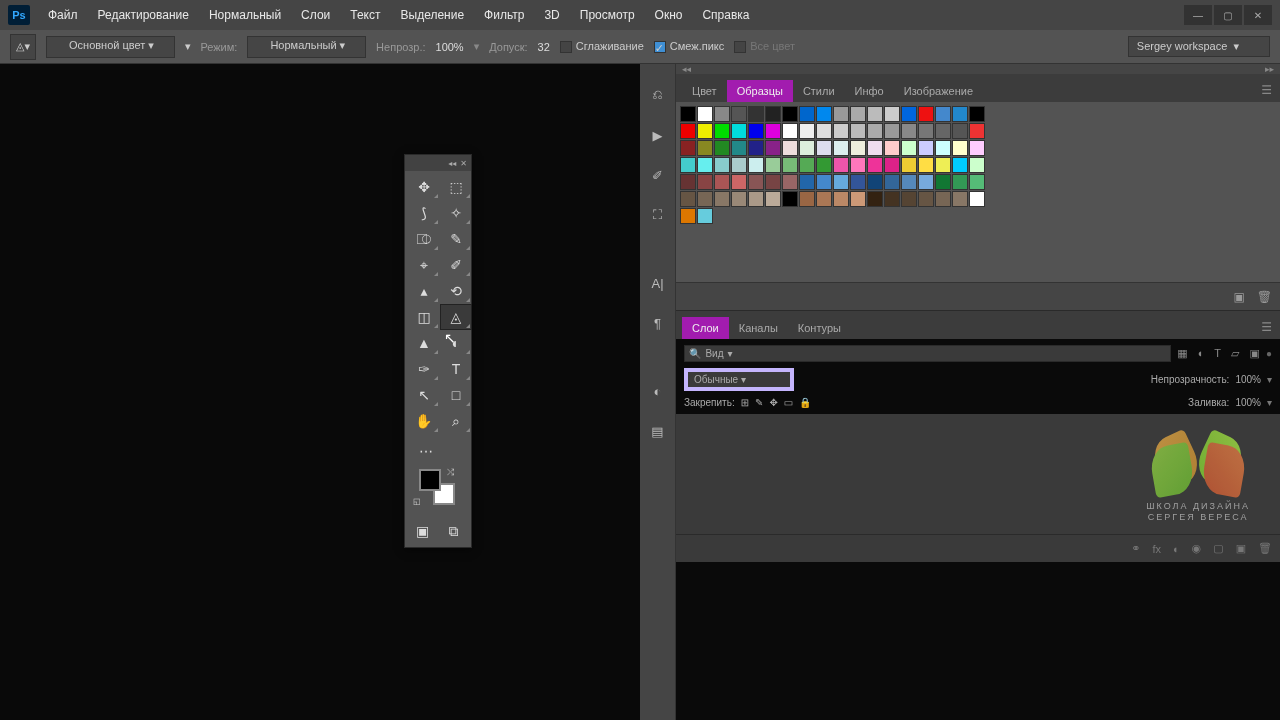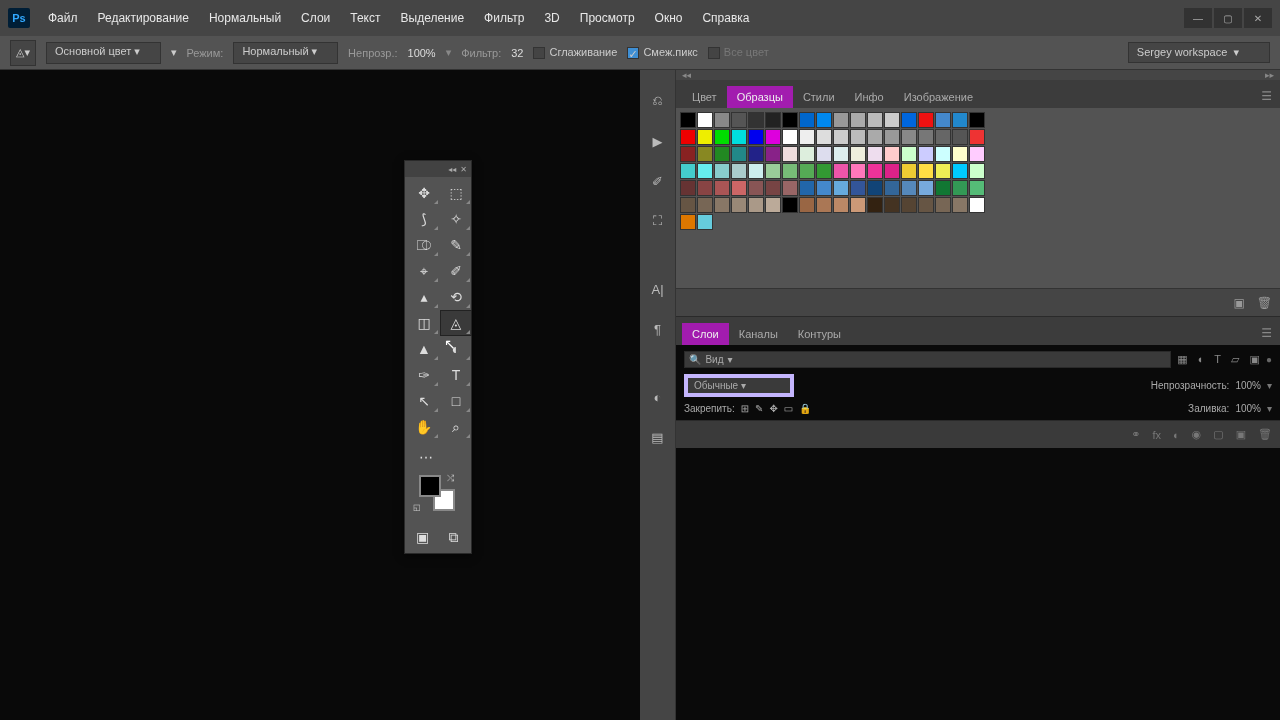--- a/index.html
+++ b/index.html
@@ -1,24 +1,24 @@
 <!DOCTYPE html>
 <html><head>
 <meta charset="utf-8">
 <style>
 *{margin:0;padding:0;box-sizing:border-box;font-family:'Segoe UI',Tahoma,sans-serif;user-select:none}
 body{width:1280px;height:720px;background:#0a0a0a;overflow:hidden;color:#ccc;font-size:11px}
-.menubar{height:36px;background:#454545;display:flex;align-items:center;padding:0 8px;gap:2px}
+.menubar{height:30px;background:#454545;display:flex;align-items:center;padding:0 8px;gap:2px}
 .ps-logo{width:22px;height:20px;background:#001e36;color:#31a8ff;font-weight:bold;font-size:11px;display:flex;align-items:center;justify-content:center;border-radius:2px;margin-right:6px}
 .menu-item{padding:4px 10px;color:#e8e8e8;cursor:pointer;font-size:12px}
 .window-controls{margin-left:auto;display:flex;gap:2px}
 .win-btn{width:28px;height:20px;background:#323232;display:flex;align-items:center;justify-content:center;color:#aaa;font-size:10px;cursor:pointer}
 .options-bar{height:34px;background:#535353;display:flex;align-items:center;padding:0 10px;gap:10px;font-size:11px;color:#ccc;border-bottom:1px solid #333}
 .opt-tool-icon{width:26px;height:26px;background:#454545;display:flex;align-items:center;justify-content:center;border:1px solid #333}
-.opt-select{background:#454545;border:1px solid #333;color:#ccc;padding:2px 20px 2px 8px;font-size:11px;height:22px;position:relative}
+.opt-select{background:#454545;border:1px solid #333;color:#ccc;padding:2px 20px 2px 22px;font-size:11px;height:22px;position:relative}
 .opt-label{color:#999}
 .opt-val{color:#ddd}
 .opt-check{width:12px;height:12px;border:1px solid #333;background:#444;display:inline-block;margin-right:4px;vertical-align:middle}
 .opt-check.on{background:#3f8fd4}
 .workspace-select{margin-left:auto;background:#454545;border:1px solid #333;padding:3px 30px 3px 8px;color:#ccc;font-size:11px}
 .main{display:flex;height:656px}
 .canvas-area{flex:1;background:#090909;position:relative}
 .tools-panel{position:absolute;left:404px;top:90px;width:68px;background:#535353;border:1px solid #2a2a2a;box-shadow:0 2px 8px rgba(0,0,0,.5)}
 .tools-header{height:16px;background:#424242;display:flex;align-items:center;justify-content:flex-end;padding:0 4px;gap:4px;font-size:8px;color:#aaa}
 .tools-grid{display:grid;grid-template-columns:1fr 1fr;padding:4px;gap:2px}
@@ -89,21 +89,21 @@
 
 <div class="options-bar">
   <div class="opt-tool-icon">◬▾</div>
   <div class="opt-select"><span>Основной цвет</span> ▾</div>
   <span>▾</span>
   <span class="opt-label">Режим:</span>
   <div class="opt-select"><span>Нормальный</span> ▾</div>
   <span class="opt-label">Непрозр.:</span>
   <span class="opt-val">100%</span>
     <span style="color:#888">▾</span>
-  <span class="opt-label">Фильтр:</span>
+  <span class="opt-label">Допуск:</span>
   <span class="opt-val">32</span>
   <label><span class="opt-check"></span><span>Сглаживание</span></label>
   <label><span class="opt-check on">✓</span><span>Смеж.пикс</span></label>
   <label style="color:#777"><span class="opt-check"></span><span>Все цвет</span></label>
   <div class="workspace-select"><span>Sergey workspace</span> &nbsp;▾</div>
 </div>
 
 <div class="main">
   <div class="canvas-area">
 
@@ -326,20 +326,34 @@
             <span>⊞</span>
             <span>✎</span>
             <span>✥</span>
             <span>▭</span>
             <span>🔒</span>
             <span style="margin-left:auto">Заливка:</span>
             <span>100%</span>
               <span style="color:#777">▾</span>
           </div>
         </div>
+        <div class="layers-body">
+          <div class="watermark">
+            <div class="wm-wings">
+              <div class="wing wl1"></div>
+                <div class="wing wl2"></div>
+              <div class="wing wr1"></div>
+                <div class="wing wr2"></div>
+            </div>
+            <div class="wm-text">
+                <div>ШКОЛА ДИЗАЙНА</div>
+                <div>СЕРГЕЯ ВЕРЕСА</div>
+              </div>
+          </div>
+        </div>
         <div class="layers-footer">
           <span>⚭</span>
           <span>fx</span>
           <span>◐</span>
           <span>◉</span>
           <span>▢</span>
           <span>▣</span>
           <span>🗑</span>
         </div>
       </div>

